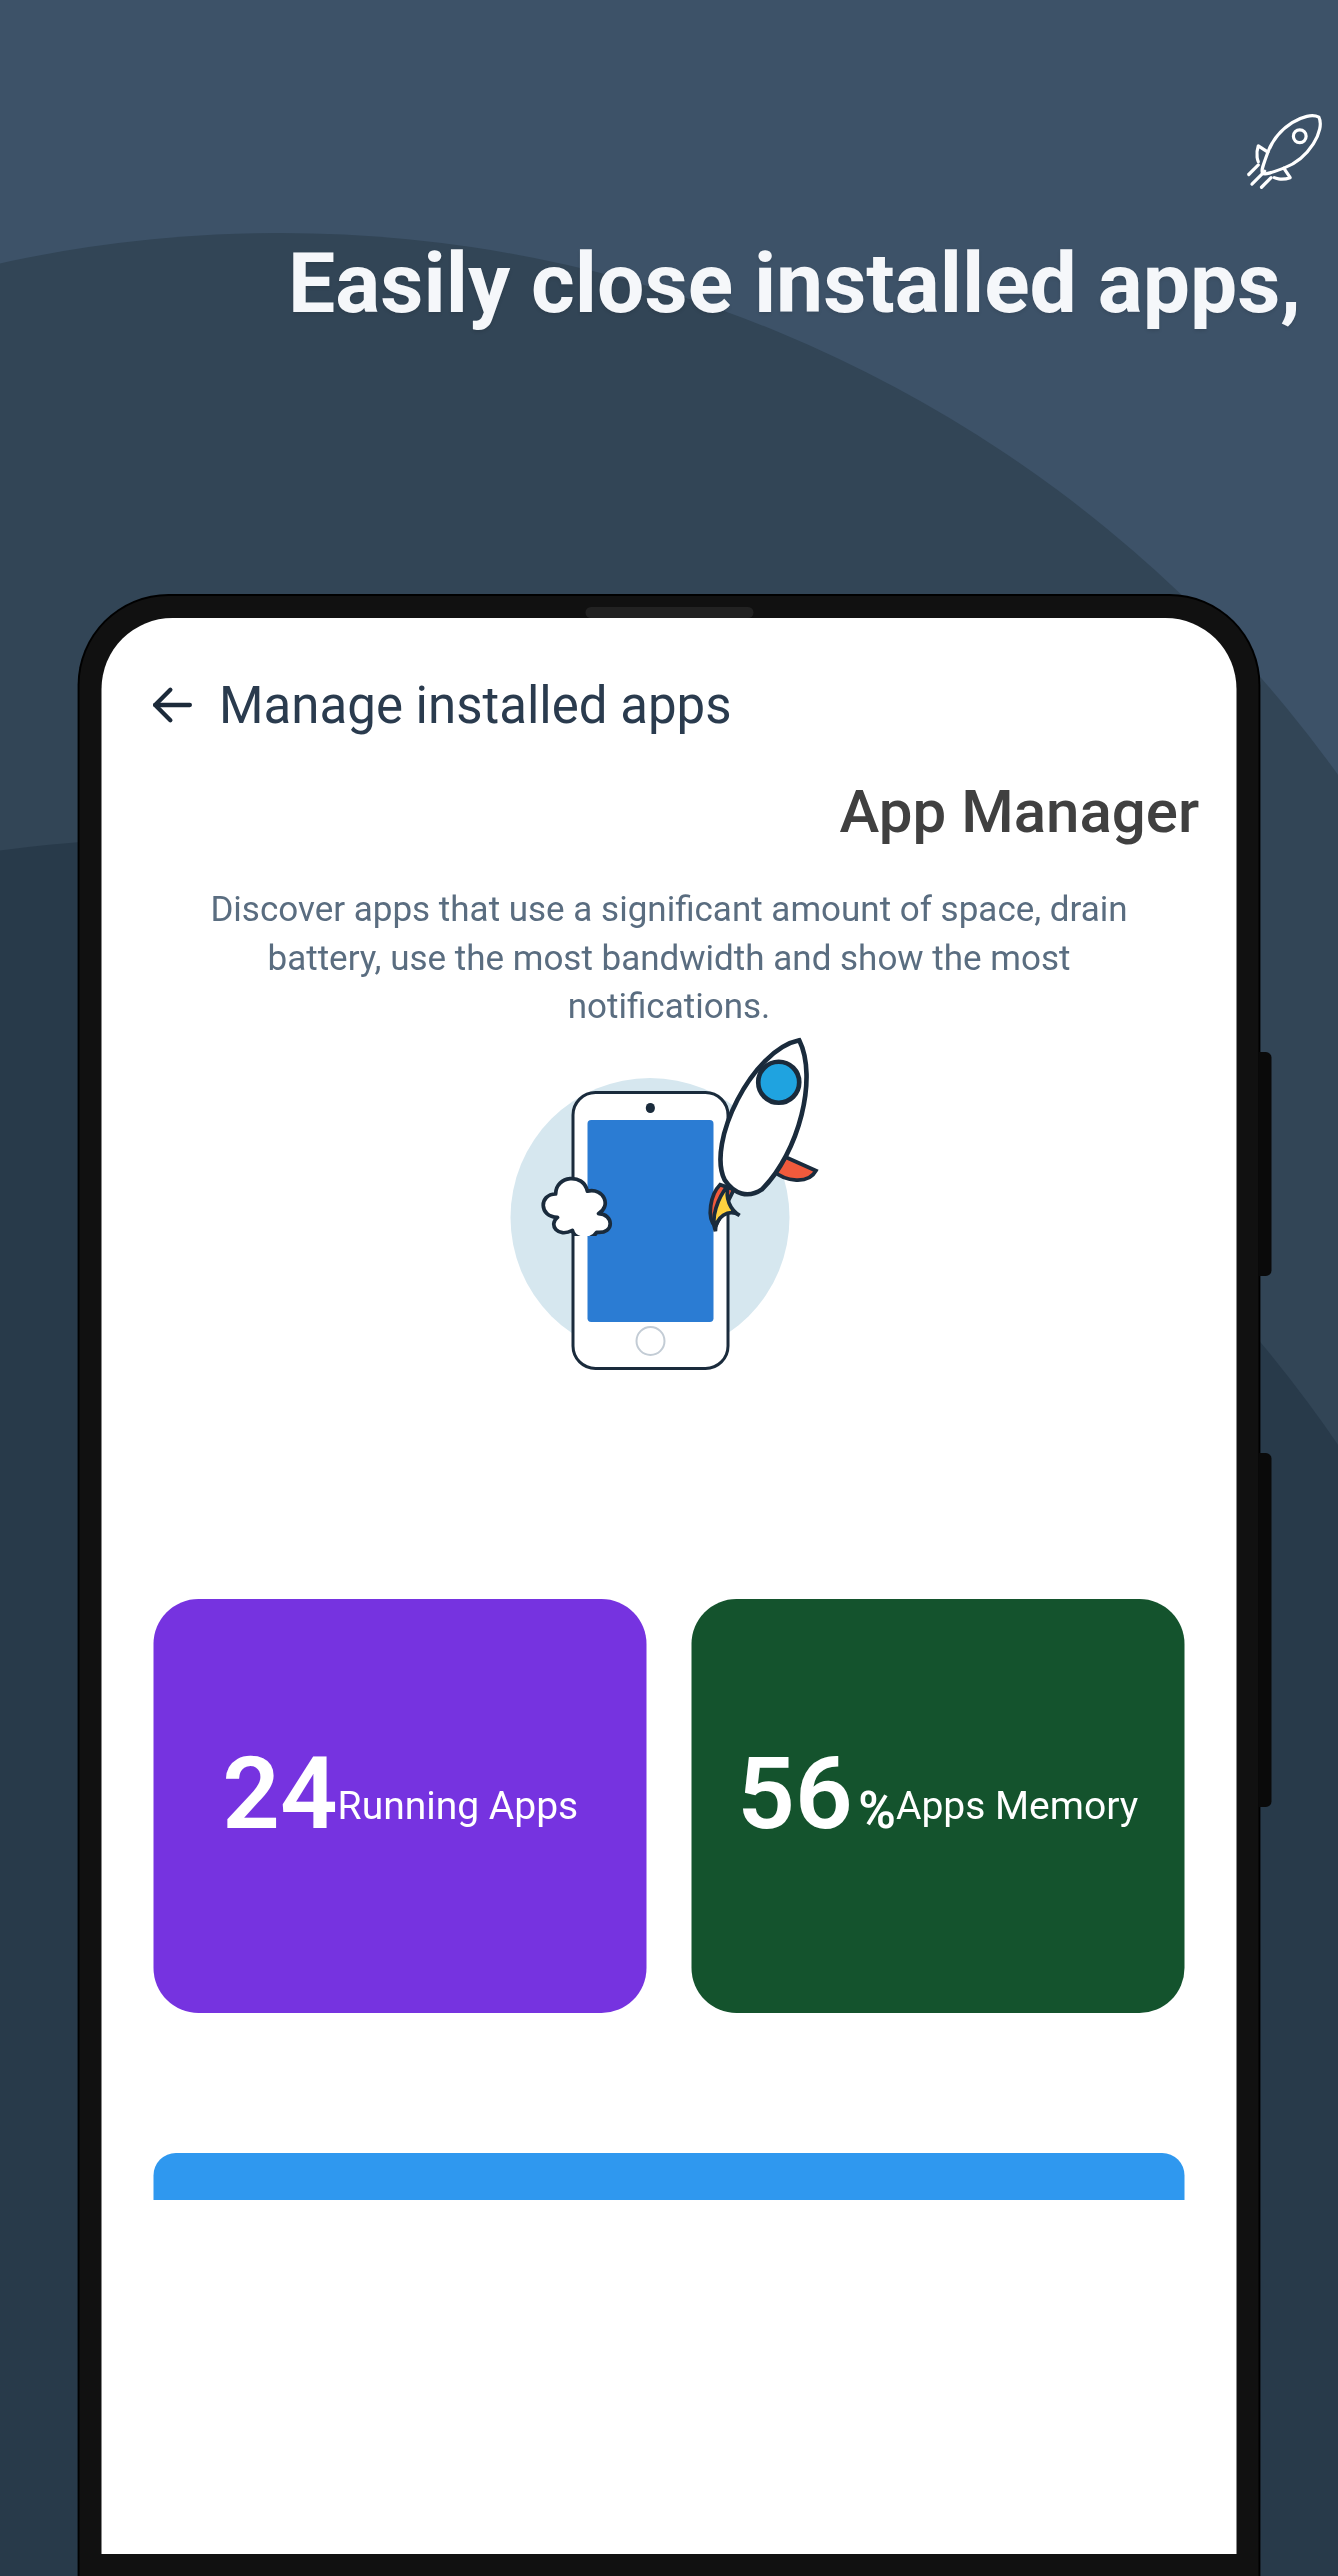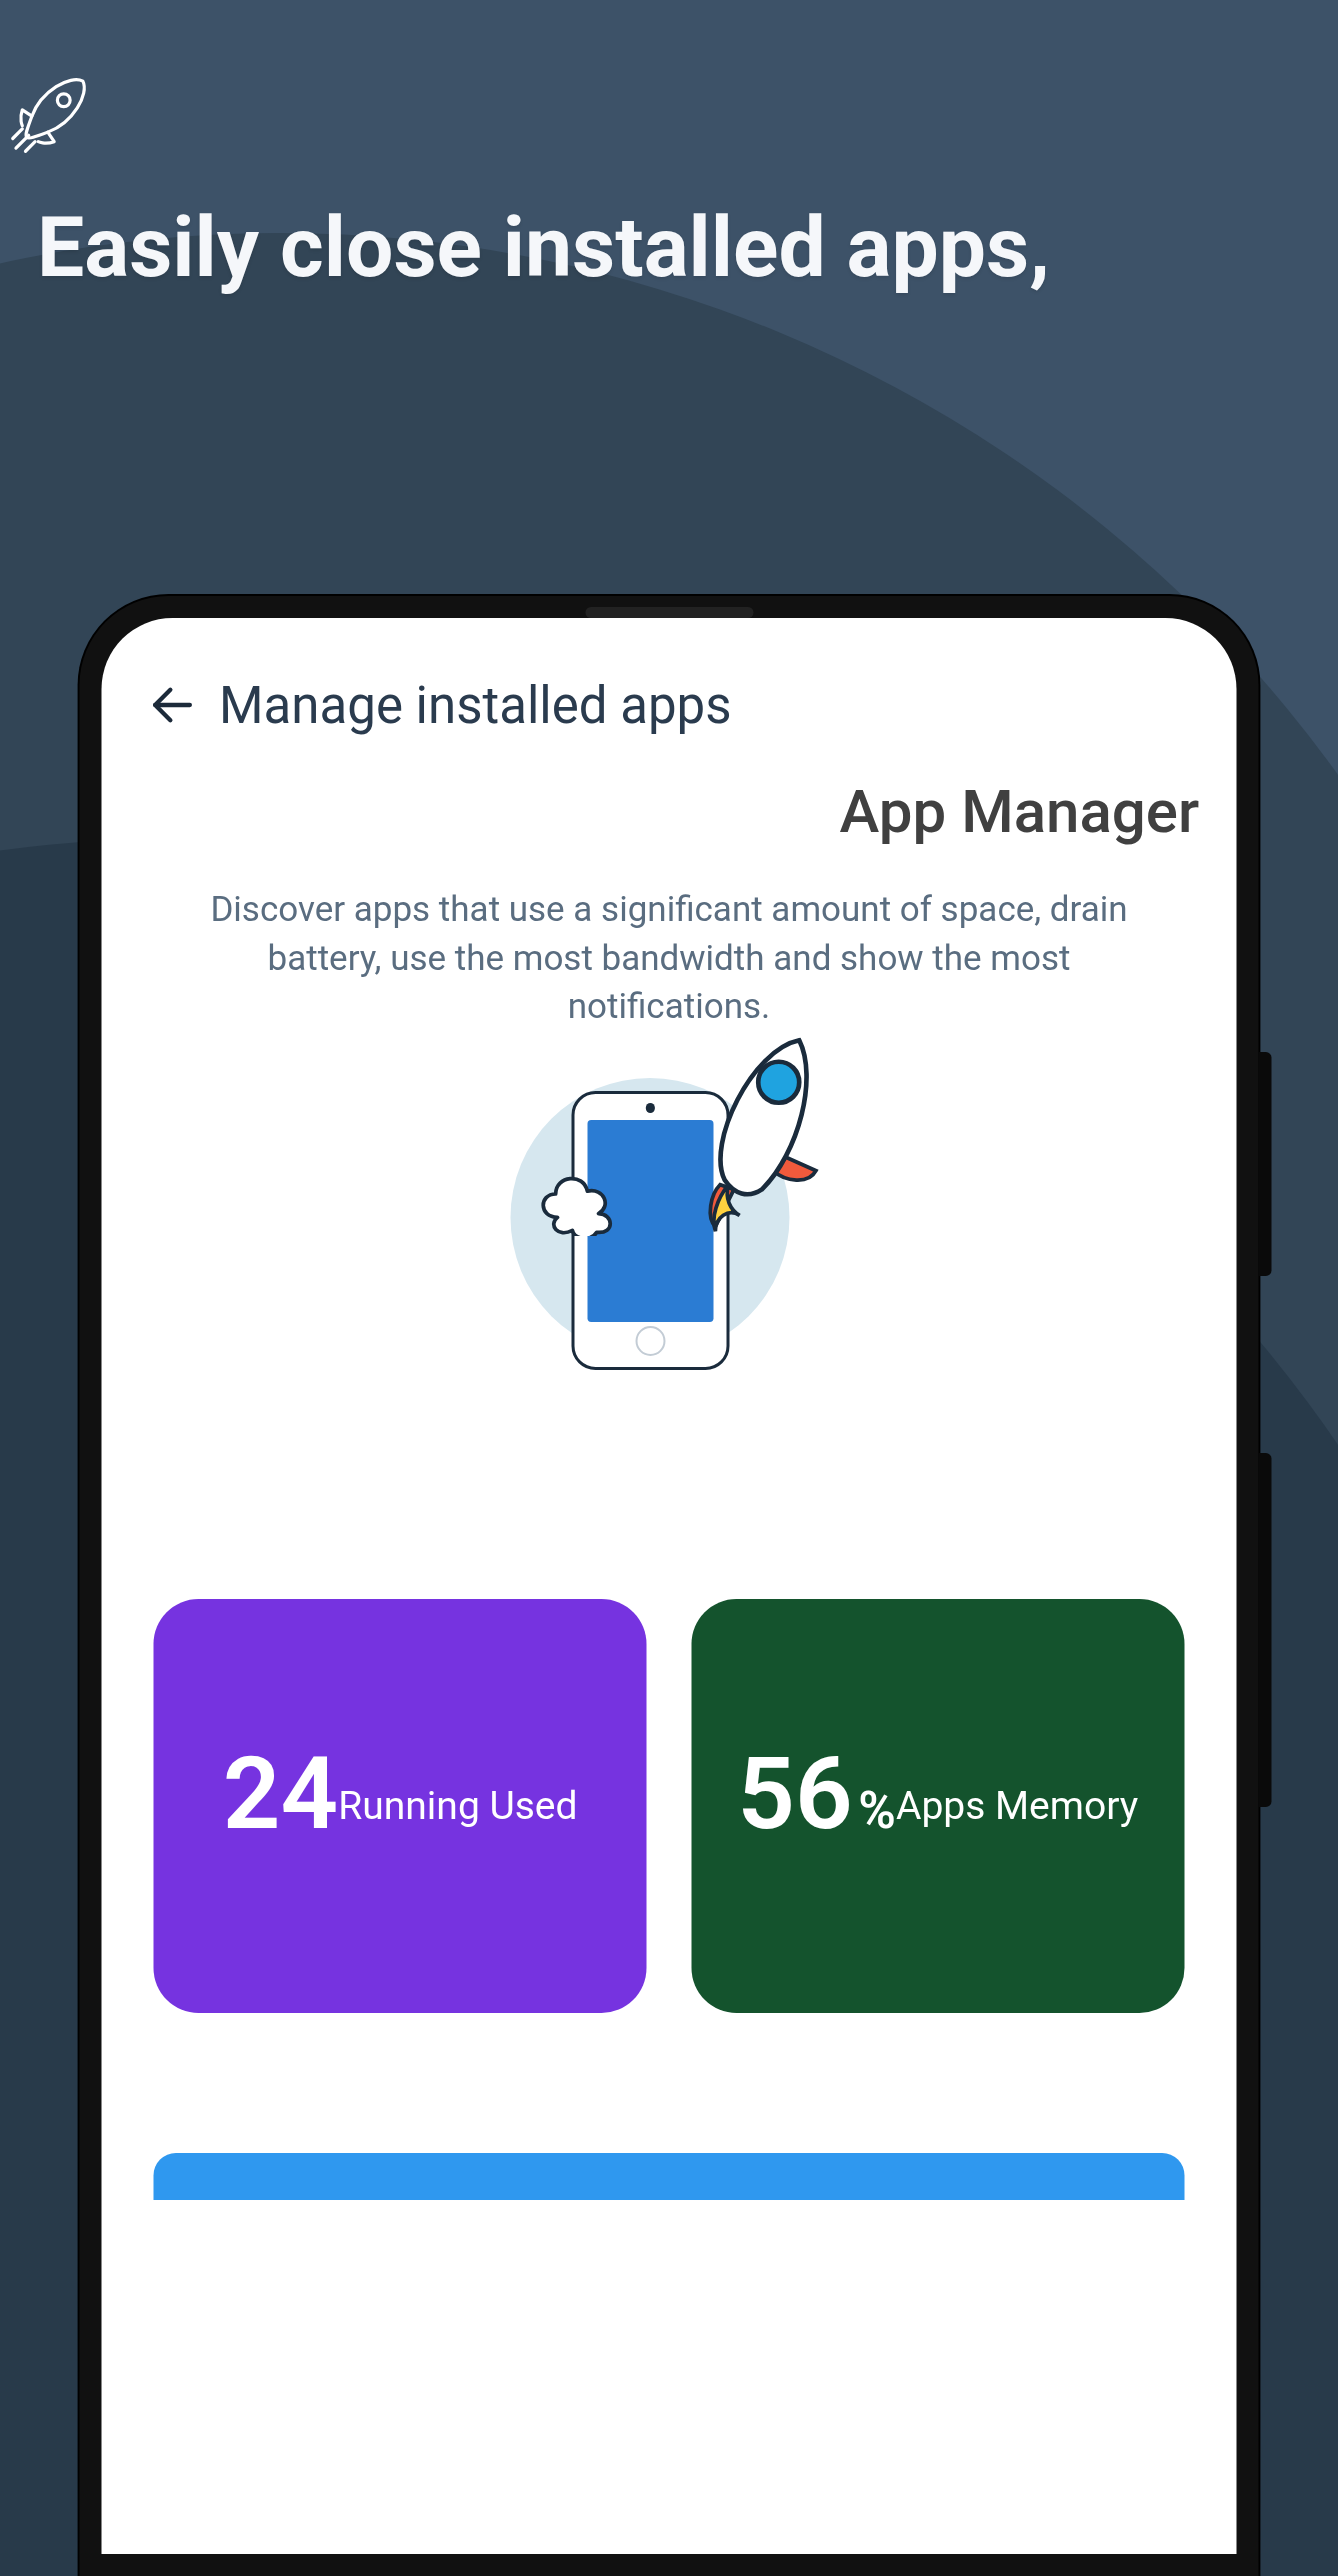--- a/index.html
+++ b/index.html
@@ -32,22 +32,22 @@
       width: 2794px;
       height: 2794px;
       border-radius: 50%;
       background: #283a4a;
       left: -1211px;
       top: 838px;
     }
     .hero {
       position: relative;
       z-index: 1;
-      text-align: left;
-      padding-top: 62px;
+      text-align: right;
+      padding-top: 98px;
       color: #fff;
     }
     .hero-icon { display: inline-block; margin-bottom: 30px; }
     .hero-title {
       font-size: 84px;
       font-weight: 700;
       line-height: 1.18;
       color: #f5f7fa;
       text-shadow: 0 1.9px 3.7px rgba(0,0,0,0.1);
       padding: 0 37px;
@@ -294,21 +294,21 @@
             </svg>
           </div>
         </div>
       </div>
 
       <div class="cards">
         <div class="card purple">
           <div class="card-number">
             <span>24</span>
           </div>
-          <div class="card-label">Running Used</div>
+          <div class="card-label">Running Apps</div>
         </div>
         <div class="card teal">
           <div class="card-number">
             <span>56</span>
             <span class="card-unit">%</span>
           </div>
           <div class="card-label">Apps Memory</div>
         </div>
       </div>
 

